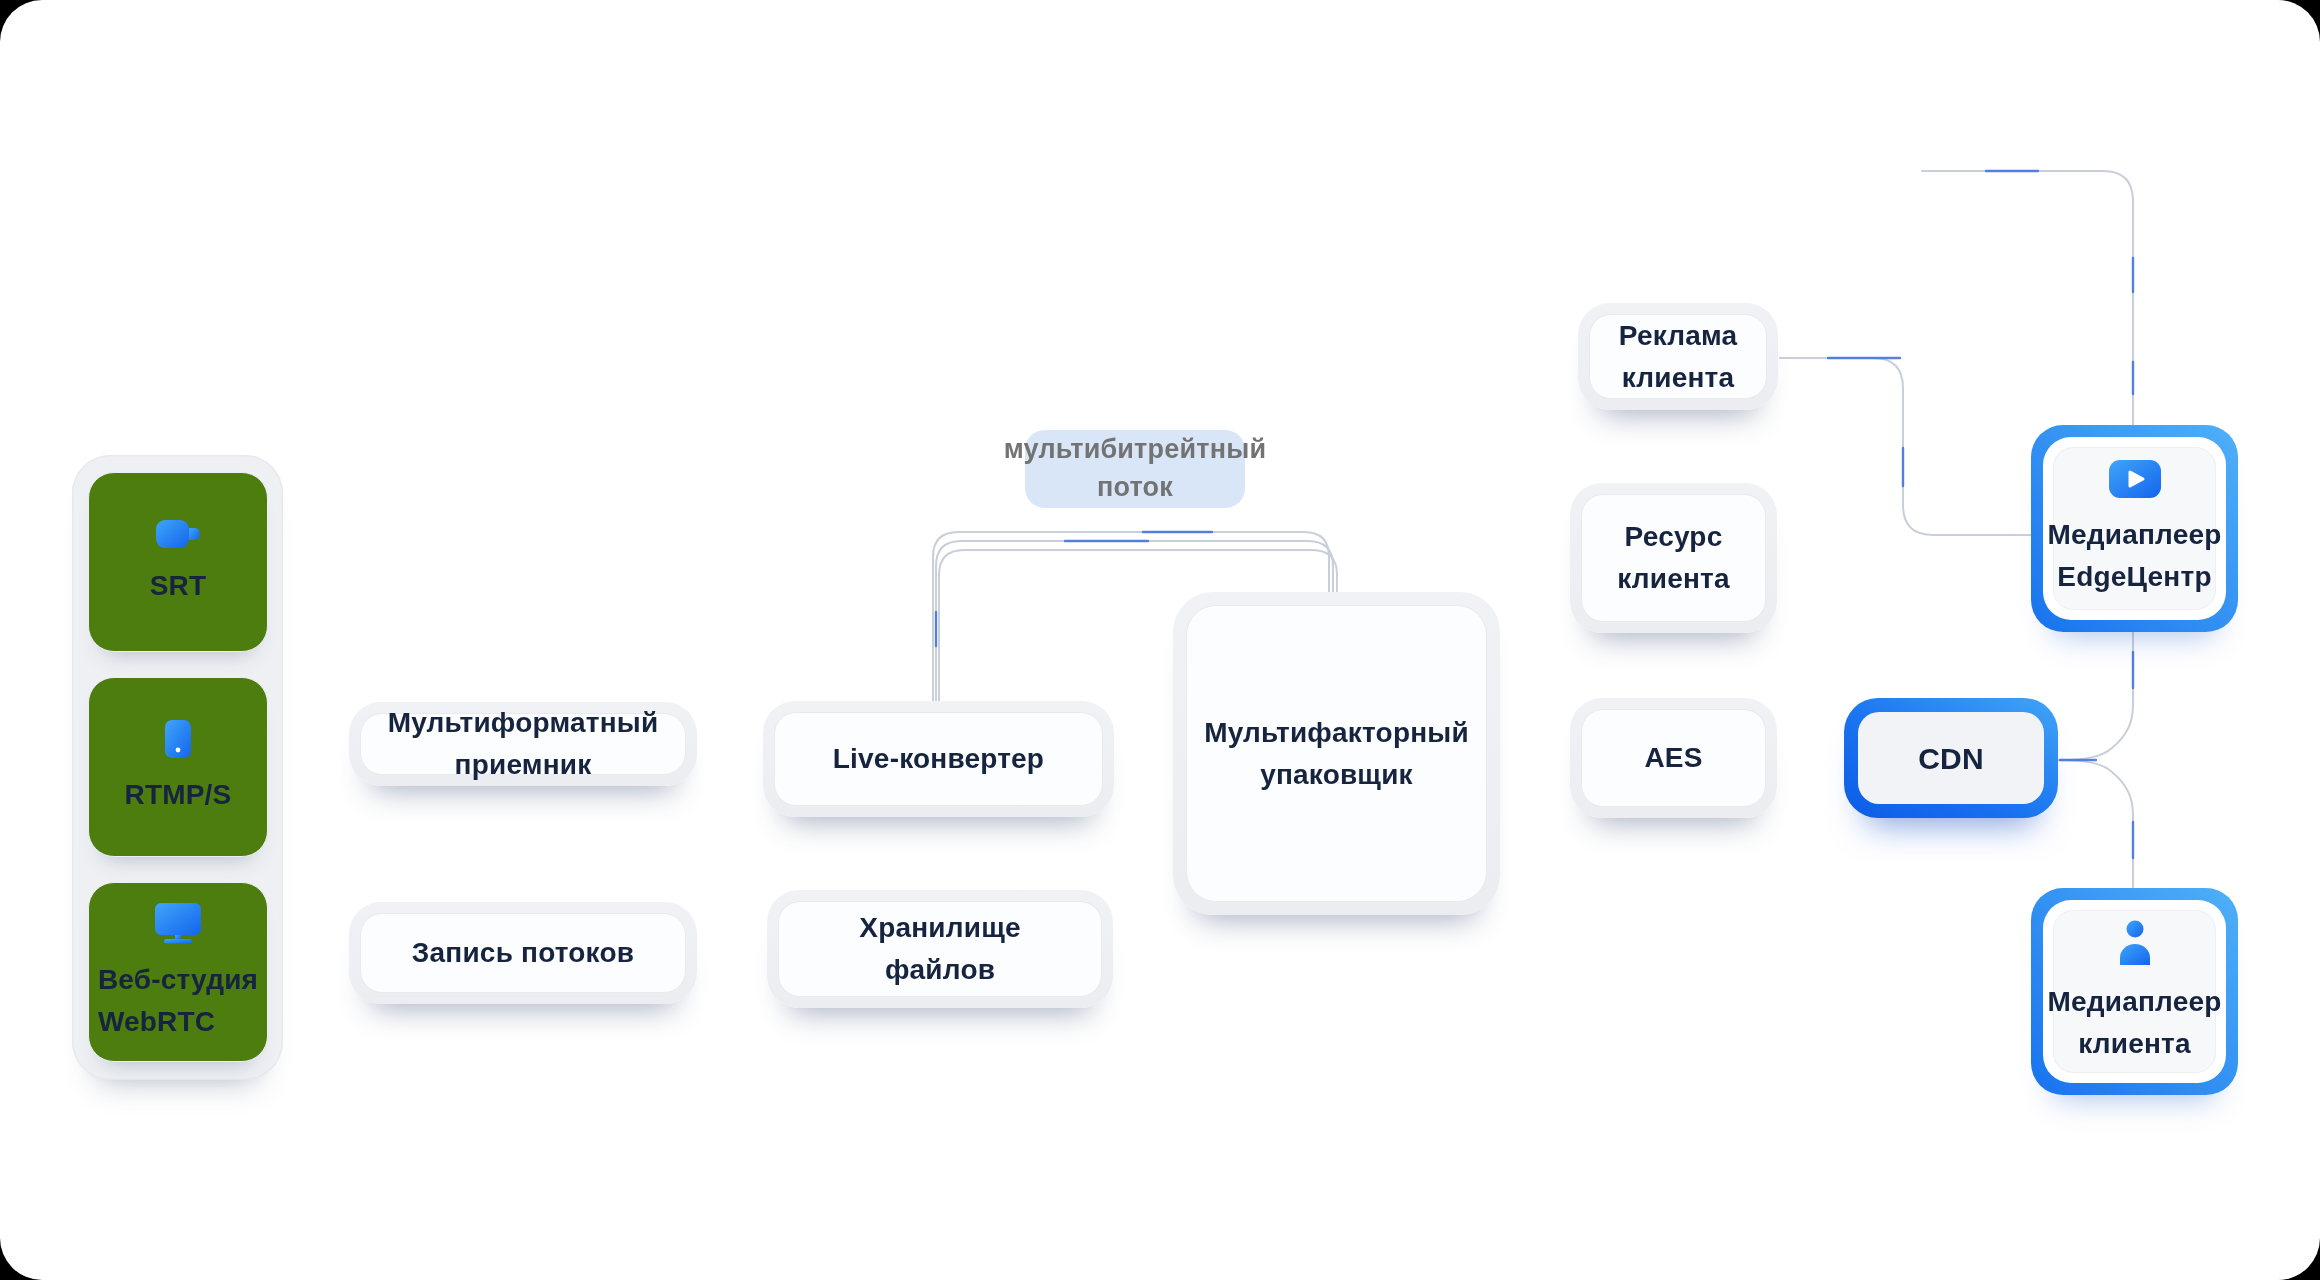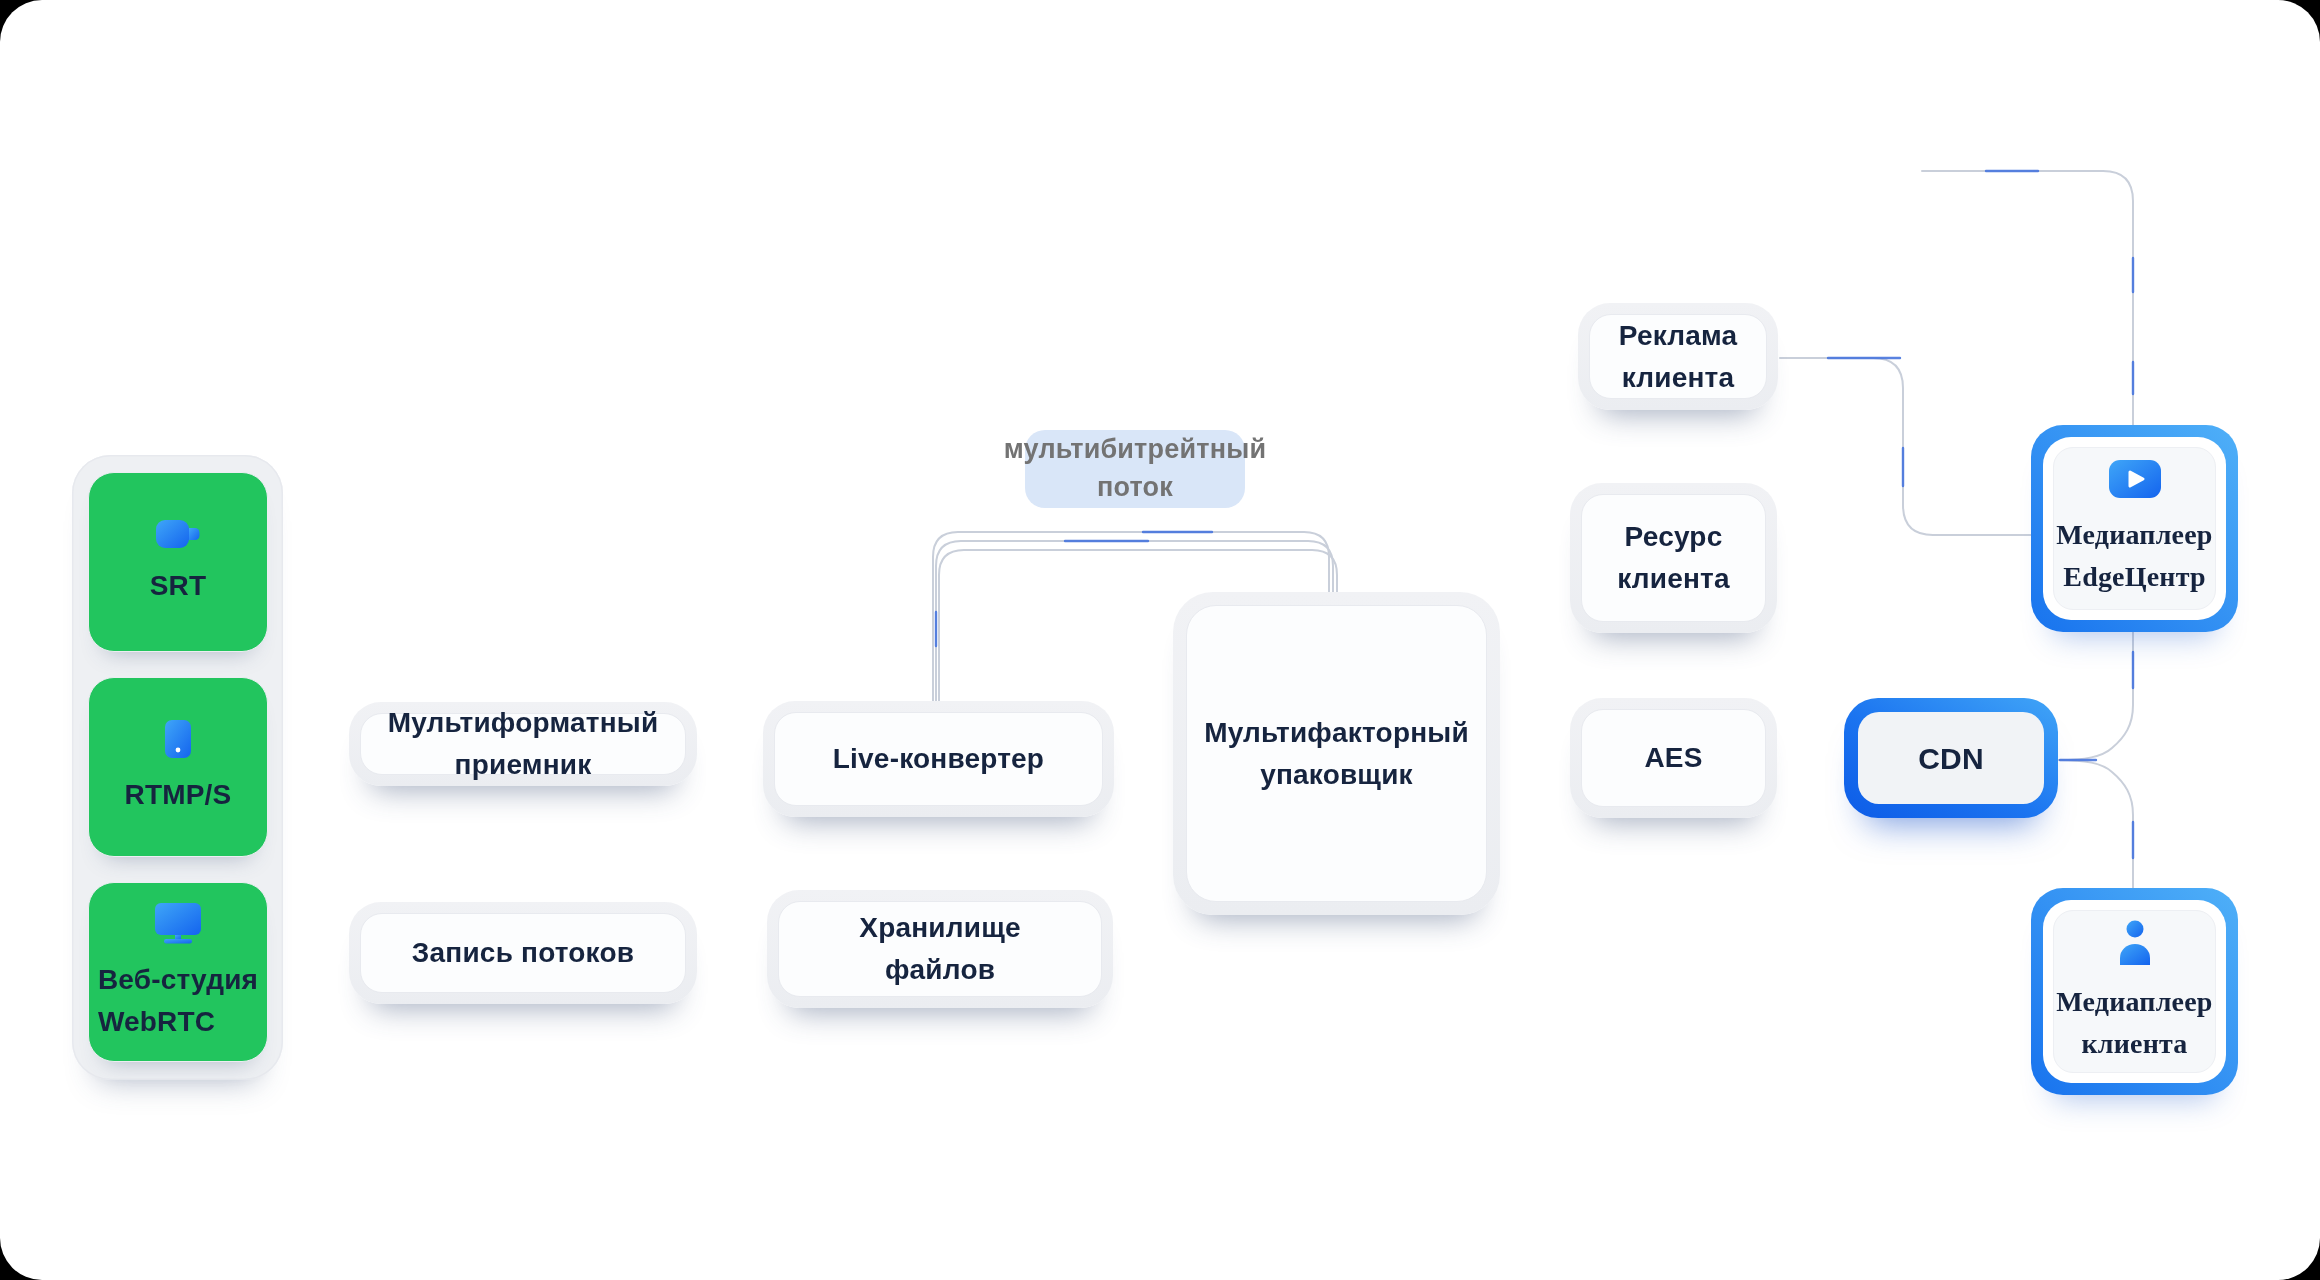--- a/index.html
+++ b/index.html
@@ -27,21 +27,21 @@
   }
   .relay-inner{align-items:flex-start;text-align:left;padding-left:36px;}
   .big-radius{border-radius:40px;}
   .big-radius .inner{border-radius:30px;}
   
   .group{
     position:absolute;background:#eef0f3;border-radius:38px;
     box-shadow:inset 0 0 0 1.5px #e7e9ee,0 26px 30px -24px rgba(55,75,115,.35);
   }
   .card{
-    position:absolute;background:#22c55e;border:1.5px solid #eceef2;border-radius:26px;
+    position:absolute;background:#4d7c0f;border:1.5px solid #eceef2;border-radius:26px;
     box-sizing:border-box;display:flex;flex-direction:column;align-items:center;justify-content:center;
     gap:15px;box-shadow:0 16px 22px -16px rgba(55,75,115,.35);
   }
   .icon{display:flex;align-items:center;justify-content:center;}
   
   .badge{
     position:absolute;background:#d9e6f8;border-radius:20px;
     display:flex;align-items:center;justify-content:center;text-align:center;
   }
   .badge .label{color:#737373;font-size:27px;line-height:1.4;}
@@ -54,21 +54,20 @@
   .cdn .inner{
     width:100%;height:100%;background:#f1f3f6;border-radius:21px;
     display:flex;align-items:center;justify-content:center;box-sizing:border-box;
   }
   .cdn .label{font-size:30px;}
   
   .player{
     position:absolute;background:linear-gradient(to bottom left,#4fb0f8,#1873ee);
     border-radius:32px;padding:12px;box-sizing:border-box;
     box-shadow:0 26px 30px -22px rgba(30,90,200,.35);
-    font-family:Liberation Serif, serif;
   }
   .player .mid{
     width:100%;height:100%;background:#ffffff;border-radius:28px;padding:10px;box-sizing:border-box;
   }
   .player .inner{
     width:100%;height:100%;background:#f6f8fa;border:1.5px solid #edeff3;border-radius:20px;
     box-sizing:border-box;display:flex;flex-direction:column;align-items:center;justify-content:center;gap:16px;
     text-align:center;
   }
 </style>

